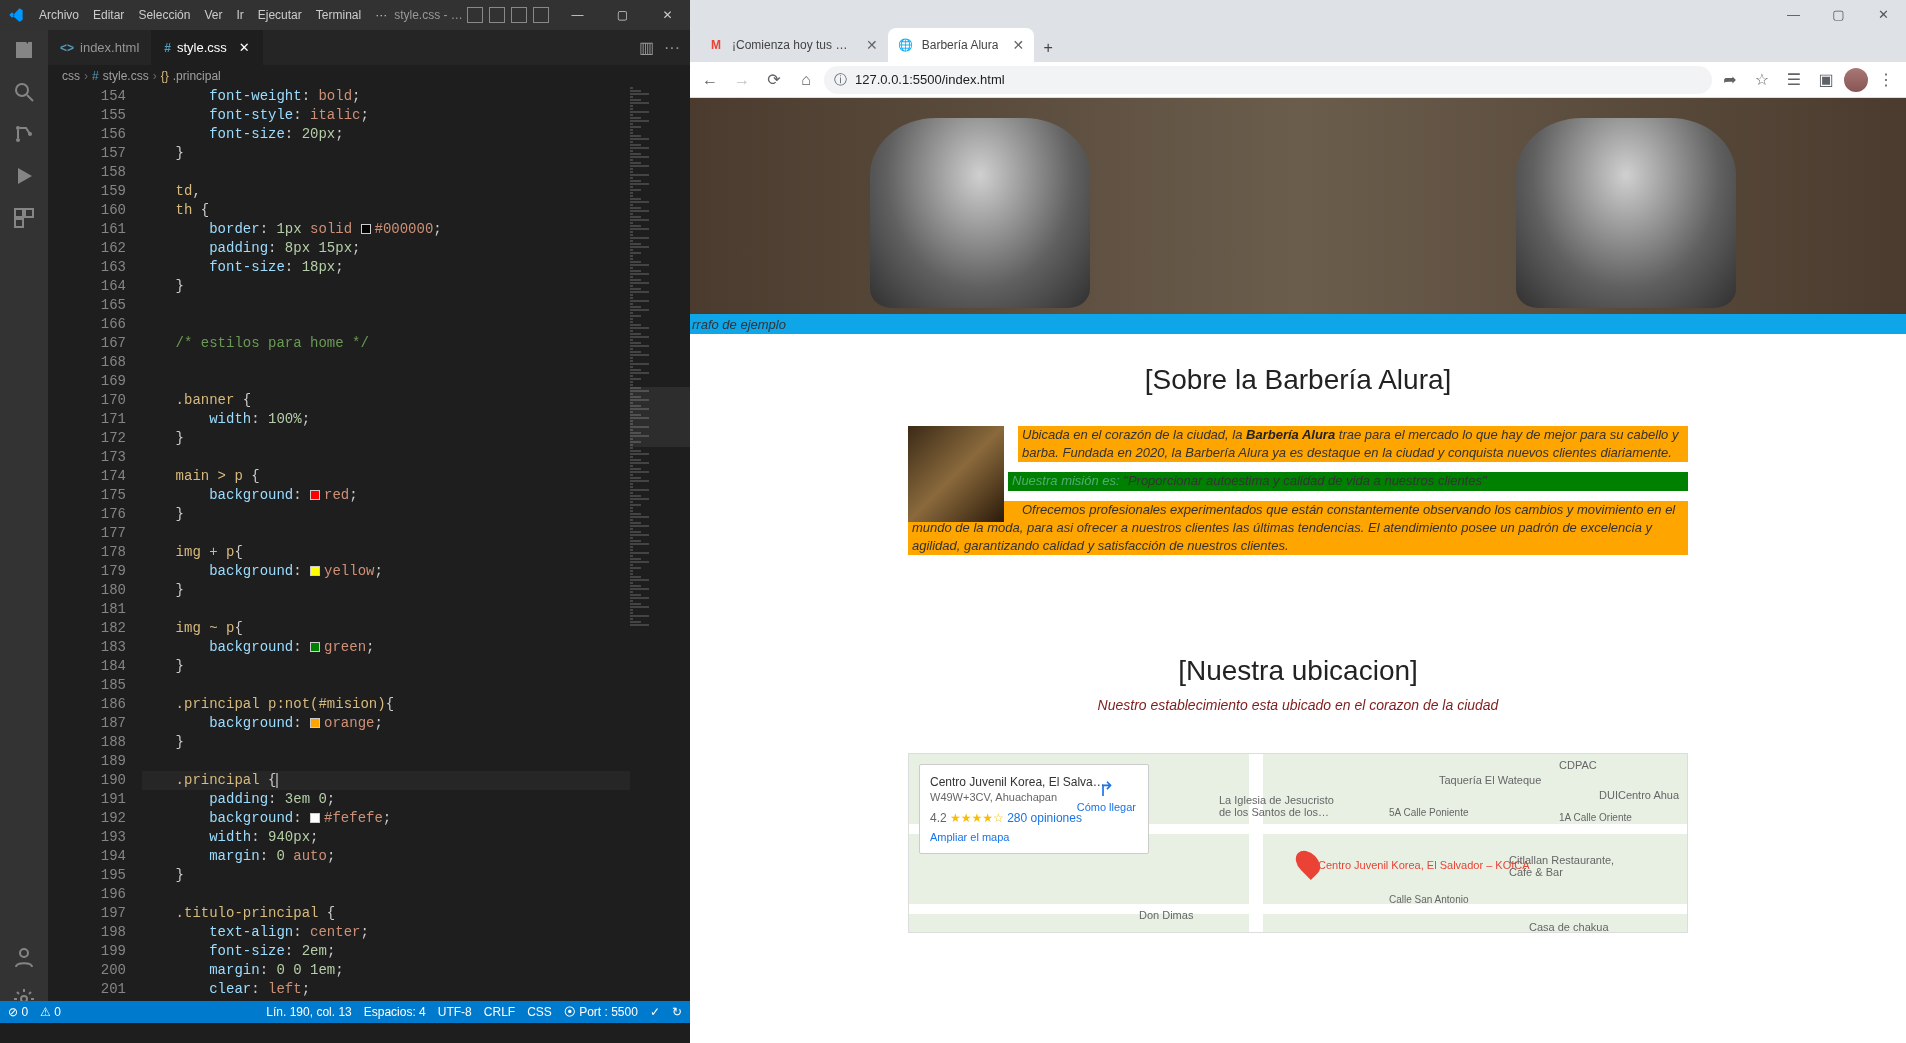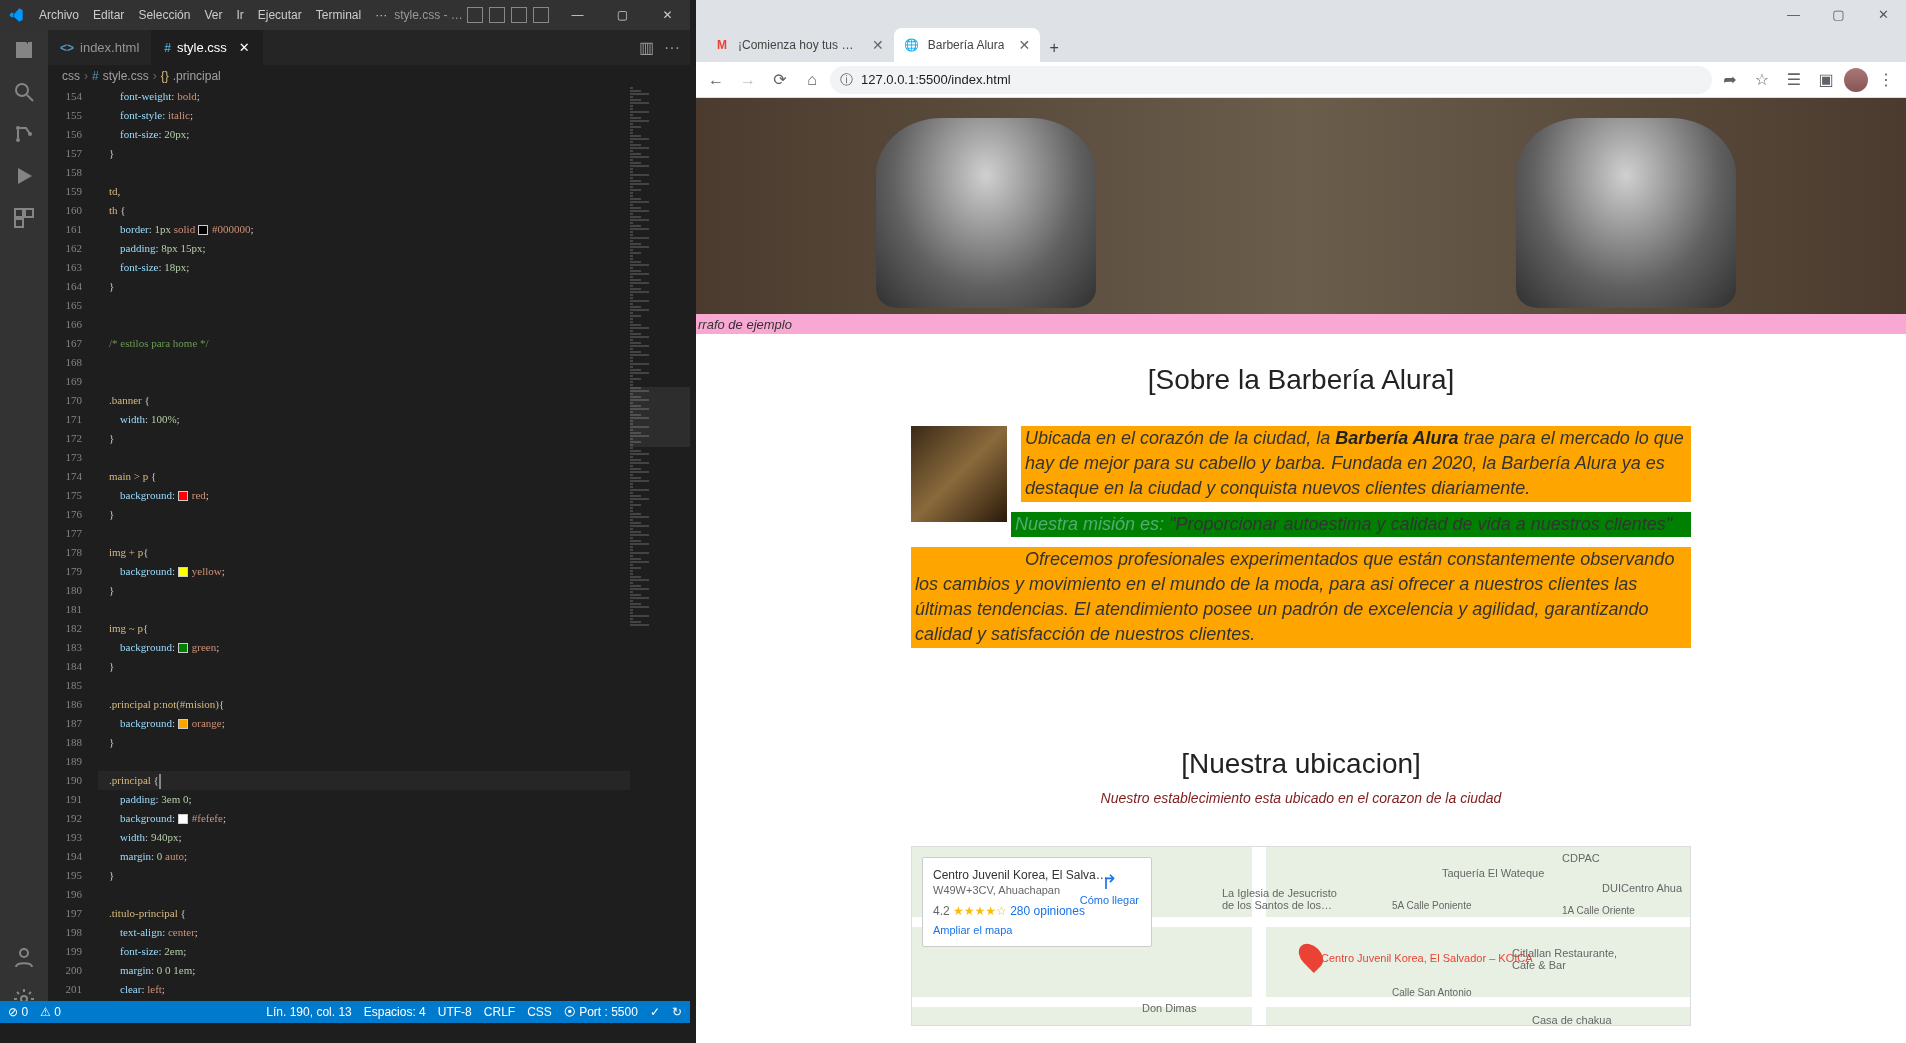--- a/index.html
+++ b/index.html
@@ -1,17 +1,17 @@
 <!DOCTYPE html>
 <html><head>
 <meta charset="utf-8">
 <style>
 * { margin: 0; padding: 0; box-sizing: border-box; }
 body { font-family: "Segoe UI", Arial, sans-serif; overflow: hidden; background: #1e1e1e; }
-.screen { display: flex; width: 1906px; height: 1043px; gap: 6px; }
+.screen { display: flex; width: 1906px; height: 1043px; }
 
 
 .vscode { width: 690px; height: 1023px; background: #1e1e1e; color: #ccc; display: flex; flex-direction: column; position: relative; }
 .vscode-titlebar { height: 30px; background: #323233; display: flex; align-items: center; font-size: 12px; color: #ccc; }
 .vscode-titlebar .vs-icon { width: 16px; height: 16px; margin: 0 8px; }
 .vscode-titlebar .menu-item { padding: 0 7px; cursor: pointer; }
 .vscode-titlebar .dots { padding: 0 7px; }
 .vscode-titlebar .title { flex: 1; text-align: center; color: #999; font-size: 12px; overflow: hidden; white-space: nowrap; text-overflow: ellipsis; }
 .vscode-titlebar .win-controls { display: flex; }
 .vscode-titlebar .layout-icons { display: flex; gap: 6px; padding-right: 6px; }
@@ -25,21 +25,21 @@
 .tabs { height: 35px; background: #252526; display: flex; align-items: stretch; }
 .tab { display: flex; align-items: center; padding: 0 12px; font-size: 13px; color: #969696; gap: 6px; border-right: 1px solid #1e1e1e; }
 .tab.active { background: #1e1e1e; color: #fff; }
 .tab .file-icon { color: #519aba; font-weight: bold; font-size: 12px; }
 .tab .close-x { margin-left: 6px; font-size: 13px; }
 .tab-actions { margin-left: auto; display: flex; align-items: center; gap: 10px; padding-right: 10px; color: #999; }
 .breadcrumb { height: 22px; display: flex; align-items: center; padding-left: 14px; font-size: 12px; color: #a0a0a0; gap: 4px; }
 .breadcrumb .sep { color: #666; }
 .breadcrumb .crumb .file-icon { color: #519aba; margin-right: 4px; }
 .breadcrumb .crumb .sel-icon { color: #d7ba7d; margin-right: 4px; }
-.code-area { flex: 1; display: flex; font-family: Liberation Serif, serif; font-size: 11px; line-height: 19px; overflow: hidden; position: relative; }
+.code-area { flex: 1; display: flex; font-family: Liberation Mono, monospace; font-size: 14px; line-height: 19px; overflow: hidden; position: relative; padding-left: 44px; }
 .gutter { width: 50px; text-align: right; color: #858585; padding-right: 16px; user-select: none; }
 .gutter .ln { height: 19px; }
 .code-lines { flex: 1; position: relative; }
 .code-lines .cl { height: 19px; white-space: pre; }
 .minimap { width: 60px; background: #1e1e1e; position: relative; }
 .minimap-content { position: absolute; top: 0; left: 0; right: 6px; }
 .minimap-line { height: 2px; margin-bottom: 1px; background: #444; }
 .minimap-line.w1 { width: 20%; }
 .minimap-line.w2 { width: 35%; }
 .minimap-line.w0 { width: 5%; }
@@ -78,26 +78,26 @@
 .chrome-omnibox { flex: 1; height: 28px; background: #f1f3f4; border-radius: 14px; display: flex; align-items: center; padding: 0 10px; gap: 8px; font-size: 13px; color: #202124; }
 .chrome-omnibox .proto { color: #5f6368; }
 .chrome-toolbar .avatar { width: 24px; height: 24px; border-radius: 50%; background: linear-gradient(#a77,#855); }
 .chrome-content { flex: 1; overflow: hidden; background: #fff; position: relative; }
 
 
 .banner-img { width: 100%; height: 216px; background: linear-gradient(90deg,#4a3b2e,#6b5d4c,#4a3b2e); position: relative; overflow: hidden; }
 .banner-chair { position: absolute; width: 220px; height: 190px; background: radial-gradient(ellipse at 50% 30%, #d0d0d0, #606060 60%, #303030); border-radius: 30% 30% 10% 10%; top: 20px; }
 .banner-chair.left { left: 180px; }
 .banner-chair.right { right: 170px; }
-.red-strip { background: #f9a8d4; height: 20px; font-style: italic; font-size: 13px; color: #333; padding-left: 2px; display: flex; align-items: center; }
+.red-strip { background: #0ea5e9; height: 20px; font-style: italic; font-size: 13px; color: #333; padding-left: 2px; display: flex; align-items: center; }
 .page-section { text-align: center; padding: 30px 0 10px; }
 .page-section h2 { font-size: 28px; font-weight: 400; color: #222; font-family: Arial, sans-serif; }
 .principal-block { width: 780px; margin: 20px auto 40px; position: relative; }
 .principal-img { width: 96px; height: 96px; background: linear-gradient(135deg,#3b2a17,#8a6a3c,#2a1a0a); float: left; margin-right: 0; position: absolute; left: 0; top: 0; }
-.principal-p { background: orange; color: #333; font-style: italic; font-size: 18px; padding: 0 4px; margin-bottom: 10px; line-height: 1.4; margin-left: 110px; }
+.principal-p { background: orange; color: #333; font-style: italic; font-size: 13px; padding: 0 4px; margin-bottom: 10px; line-height: 1.4; margin-left: 110px; }
 .principal-p.green { background: green; margin-left: 100px; }
 .principal-p.full { margin-left: 0; clear: both; }
 .principal-p strong { font-weight: bold; color: #222; }
 .subtitle-loc { text-align: center; font-style: italic; color: #7f1d1d; font-size: 14px; margin-top: 10px; }
 .map-box { width: 780px; height: 180px; margin: 30px auto 0; background: #e8f0e4; border: 1px solid #ddd; position: relative; overflow: hidden; }
 .map-info { position: absolute; top: 10px; left: 10px; width: 230px; background: #fff; border: 1px solid #ccc; border-radius: 2px; padding: 10px; font-size: 12px; }
 .map-info .mname { font-weight: 500; color: #333; }
 .map-info .maddr { color: #666; font-size: 11px; margin-top: 2px; }
 .map-info .mrating { margin-top: 8px; color: #666; }
 .map-info .mrating .stars { color: #fbbc04; }

